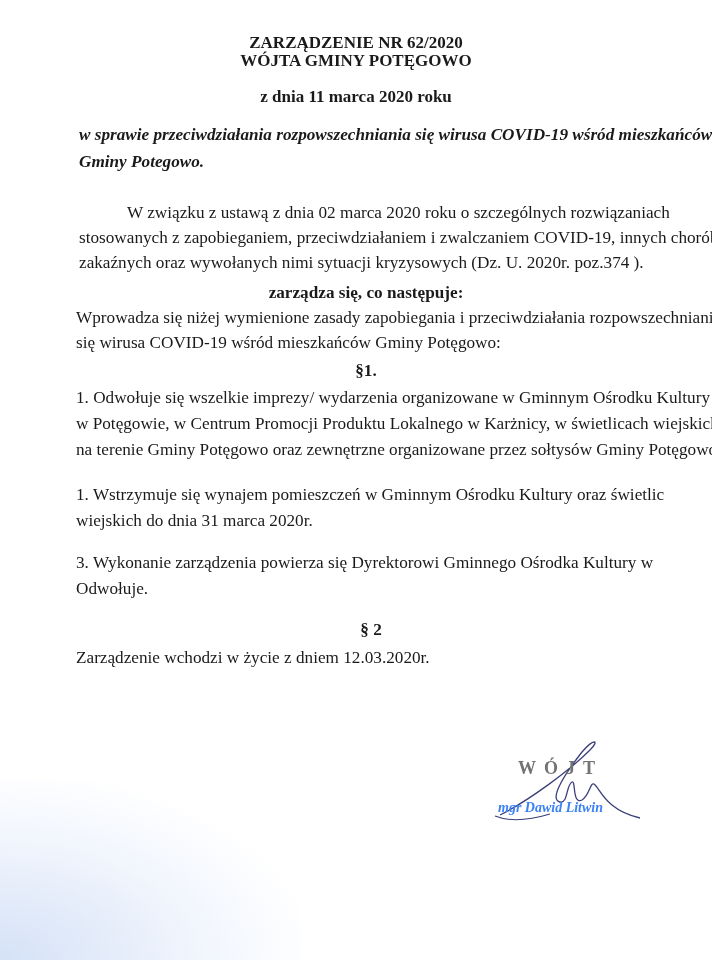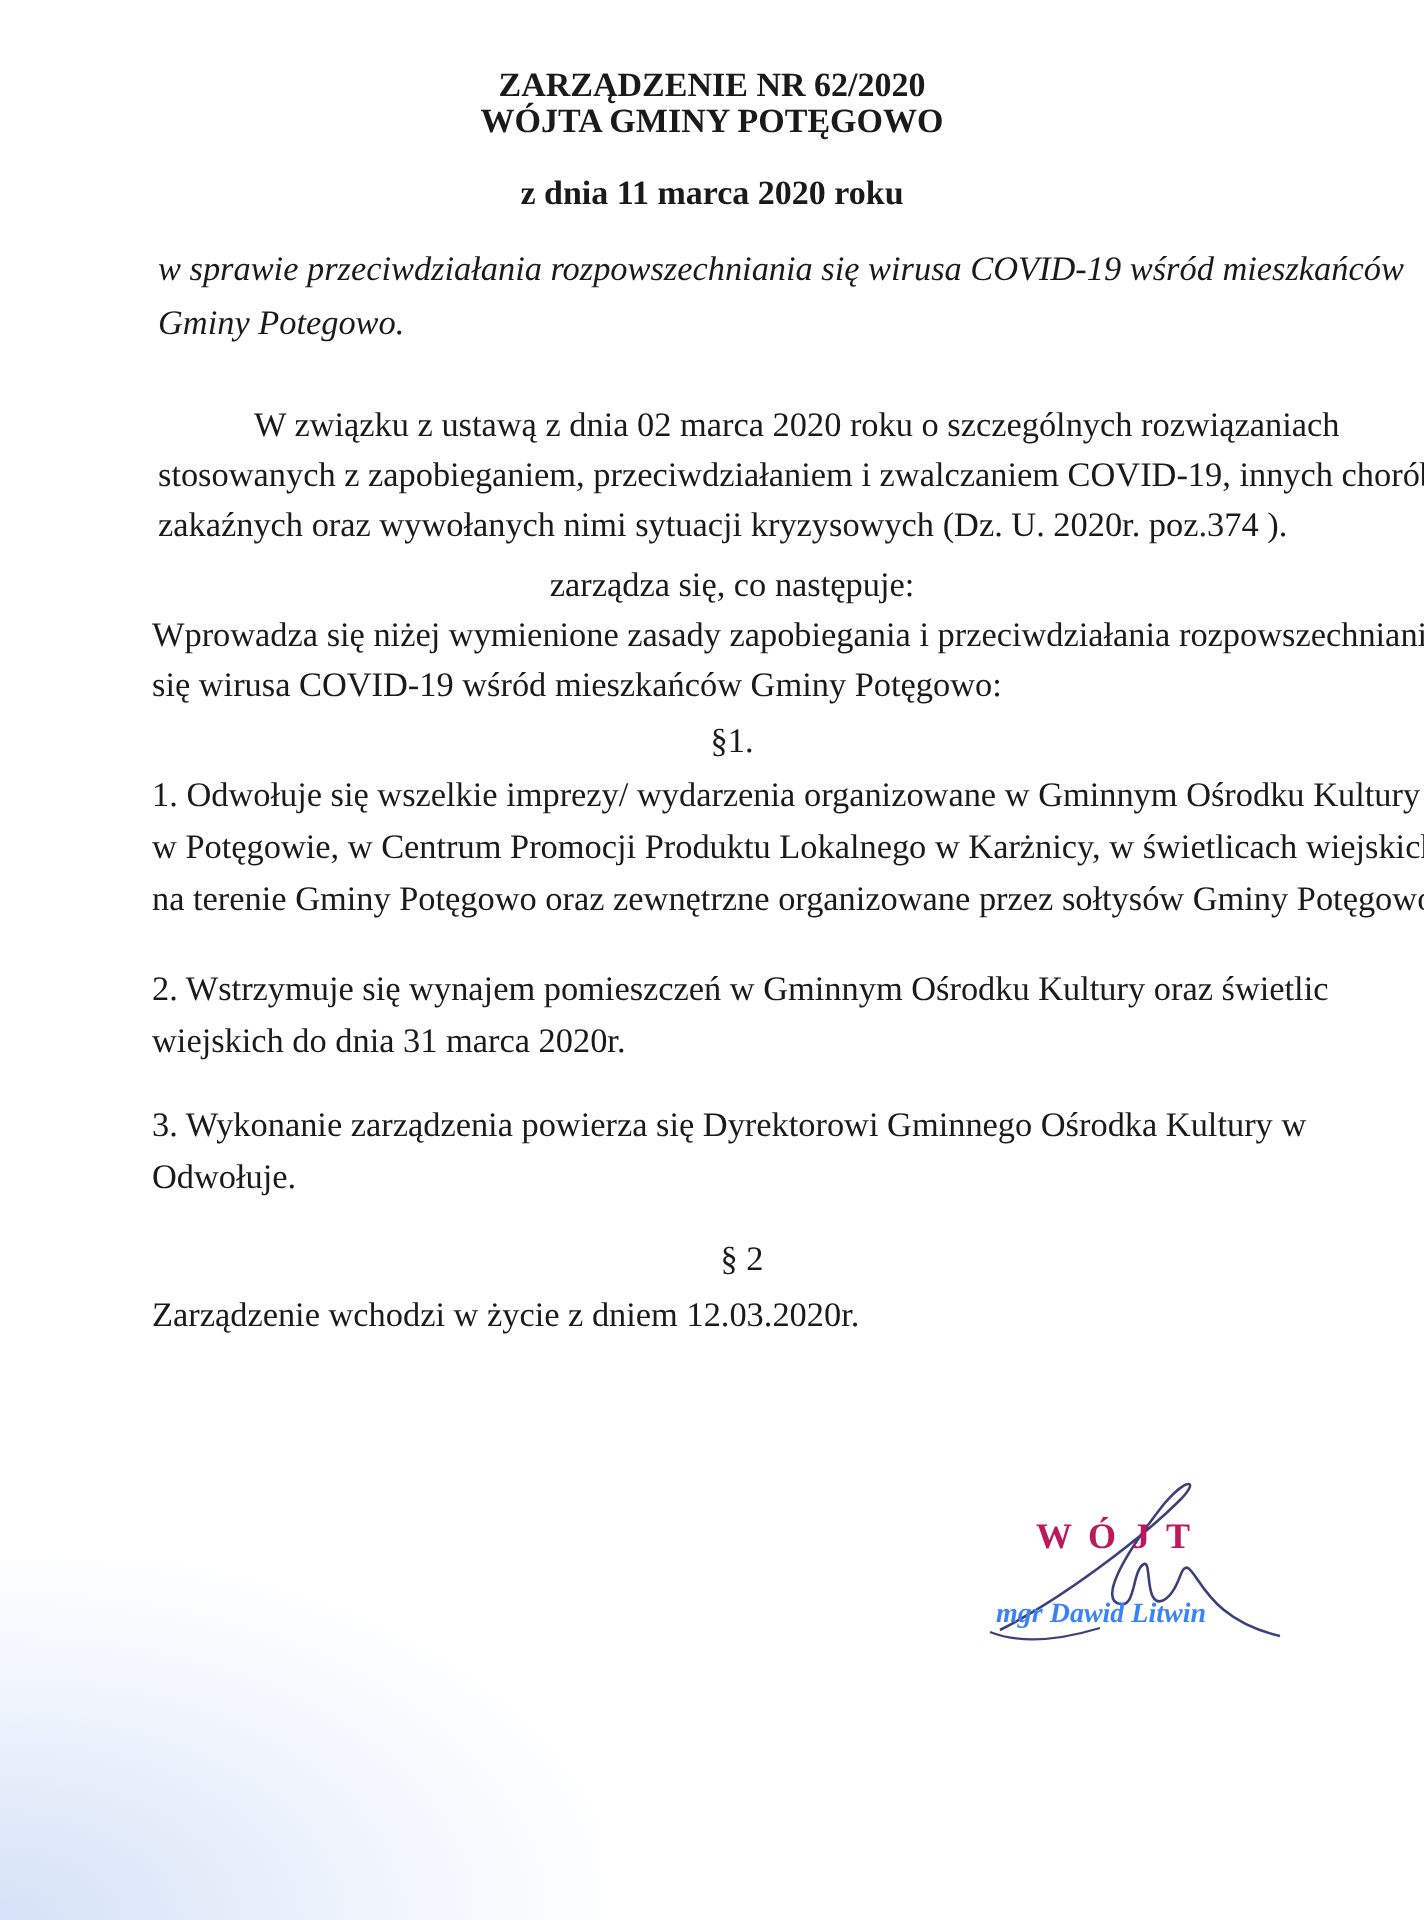--- a/index.html
+++ b/index.html
@@ -9,21 +9,21 @@
       font-family: "Liberation Serif", serif;
       color: #1a1a1a;
     }
     .shade {
       position: absolute; left: 0; bottom: 0; width: 300px; height: 180px;
       background: radial-gradient(ellipse at 0% 100%, rgba(205,220,245,0.85) 0%, rgba(225,234,250,0.5) 45%, rgba(255,255,255,0) 75%);
       pointer-events: none;
     }
     .line { position: absolute; white-space: nowrap; font-size: 17.2px; line-height: 20px; }
     .center { left: 0; width: 712px; text-align: center; }
-    .bold { font-weight: normal; }
+    .bold { font-weight: bold; }
     .ital { font-style: italic; }
     .just { text-align: justify; text-align-last: justify; }
     .hdr { font-size: 17px; font-weight: bold; }
     .sig { position: absolute; left: 490px; top: 740px; width: 170px; height: 90px; }
   </style>
 </head>
 <body>
 
 <div class="shade"></div>
 
@@ -46,33 +46,33 @@
 
   <div class="line center bold" style="top:361px; left:10px;">§1.</div>
 
   <div>
     <div class="line just" style="top:388px; left:76px; width:554px;">1. Odwołuje się wszelkie imprezy/ wydarzenia organizowane w Gminnym Ośrodku Kultury</div>
     <div class="line just" style="top:414px; left:76px; width:554px;">w Potęgowie, w Centrum Promocji Produktu Lokalnego w Karżnicy,  w świetlicach wiejskich</div>
     <div class="line" style="top:440px; left:76px;">na terenie Gminy Potęgowo oraz zewnętrzne organizowane przez sołtysów Gminy Potęgowo.</div>
   </div>
 
   <div>
-    <div class="line just" style="top:485px; left:76px; width:554px;">2. Wstrzymuje się wynajem pomieszczeń w Gminnym Ośrodku Kultury oraz świetlic</div>
+    <div class="line just" style="top:485px; left:76px; width:554px;">1. Wstrzymuje się wynajem pomieszczeń w Gminnym Ośrodku Kultury oraz świetlic</div>
     <div class="line" style="top:511px; left:76px;">wiejskich do dnia 31 marca 2020r.</div>
   </div>
 
   <div>
     <div class="line just" style="top:553px; left:76px; width:554px;">3. Wykonanie zarządzenia powierza się Dyrektorowi Gminnego Ośrodka Kultury w</div>
     <div class="line" style="top:579px; left:76px;">Odwołuje.</div>
   </div>
 
   <div class="line center bold" style="top:620px; left:15px;">§ 2</div>
   <div class="line" style="top:648px; left:76px;">Zarządzenie wchodzi w życie z dniem 12.03.2020r.</div>
 
   <div class="sig">
     <svg width="170" height="90" viewBox="0 0 170 90" style="position:absolute;left:0;top:0;">
       <path d="M10 75 C 40 60, 80 30, 100 10 C 110 0, 104 -2, 92 12 C 70 40, 60 60, 70 62 C 78 64, 76 45, 82 42 C 86 40, 82 65, 92 60 C 100 55, 100 42, 104 44 C 110 48, 115 70, 150 78" fill="none" stroke="#3b3f7a" stroke-width="1.3"></path>
       <path d="M5 76 C 20 82, 40 80, 60 74" fill="none" stroke="#3b3f7a" stroke-width="1.1"></path>
     </svg>
-    <div style="position:absolute; left:28px; top:18px; font-family:'Liberation Serif',serif; font-weight:bold; font-size:18px; letter-spacing:8px; color:#be185d;">WÓJT</div>
+    <div style="position:absolute; left:28px; top:18px; font-family:'Liberation Serif',serif; font-weight:bold; font-size:18px; letter-spacing:8px; color:#737373;">WÓJT</div>
     <div style="position:absolute; left:8px; top:60px; font-family:Liberation Serif, serif; font-style:italic; font-weight:bold; font-size:14px; color:#3b82f6; white-space:nowrap;">mgr Dawid Litwin</div>
   </div>
 </div>
 
 </body></html>

